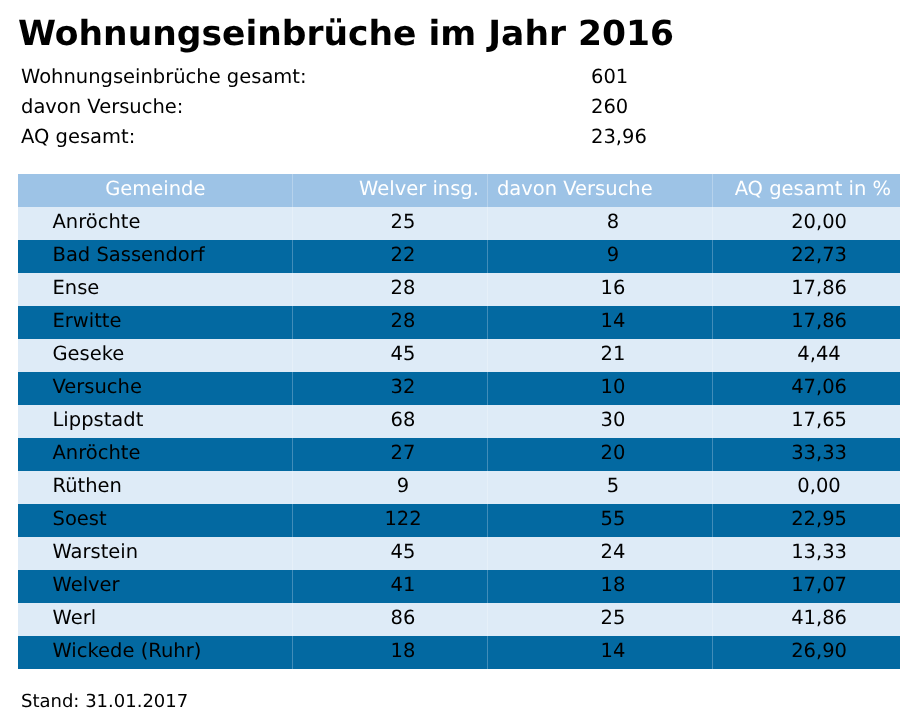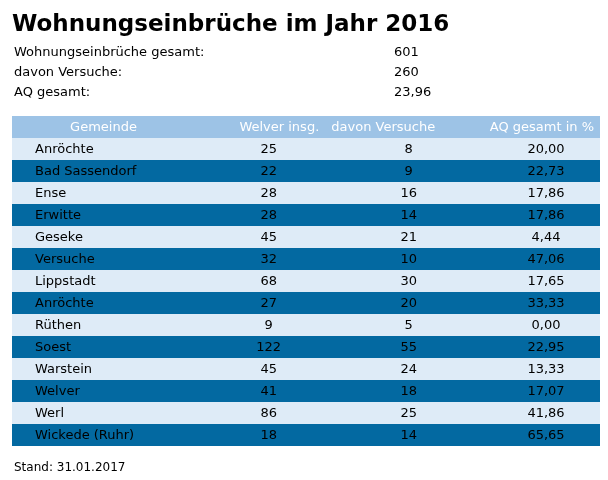--- a/index.html
+++ b/index.html
@@ -189,20 +189,20 @@
       <tr class="odd">
         <td class="c-name">Werl</td>
         <td class="num">86</td>
         <td class="num">25</td>
         <td class="num">41,86</td>
       </tr>
       <tr class="even">
         <td class="c-name">Wickede (Ruhr)</td>
         <td class="num">18</td>
         <td class="num">14</td>
-        <td class="num">65,65</td>
+        <td class="num">26,90</td>
       </tr>
     </tbody>
   </table>
 
   <div class="footer">Stand: 31.01.2017</div>
 
 </div>
 
 </body></html>

